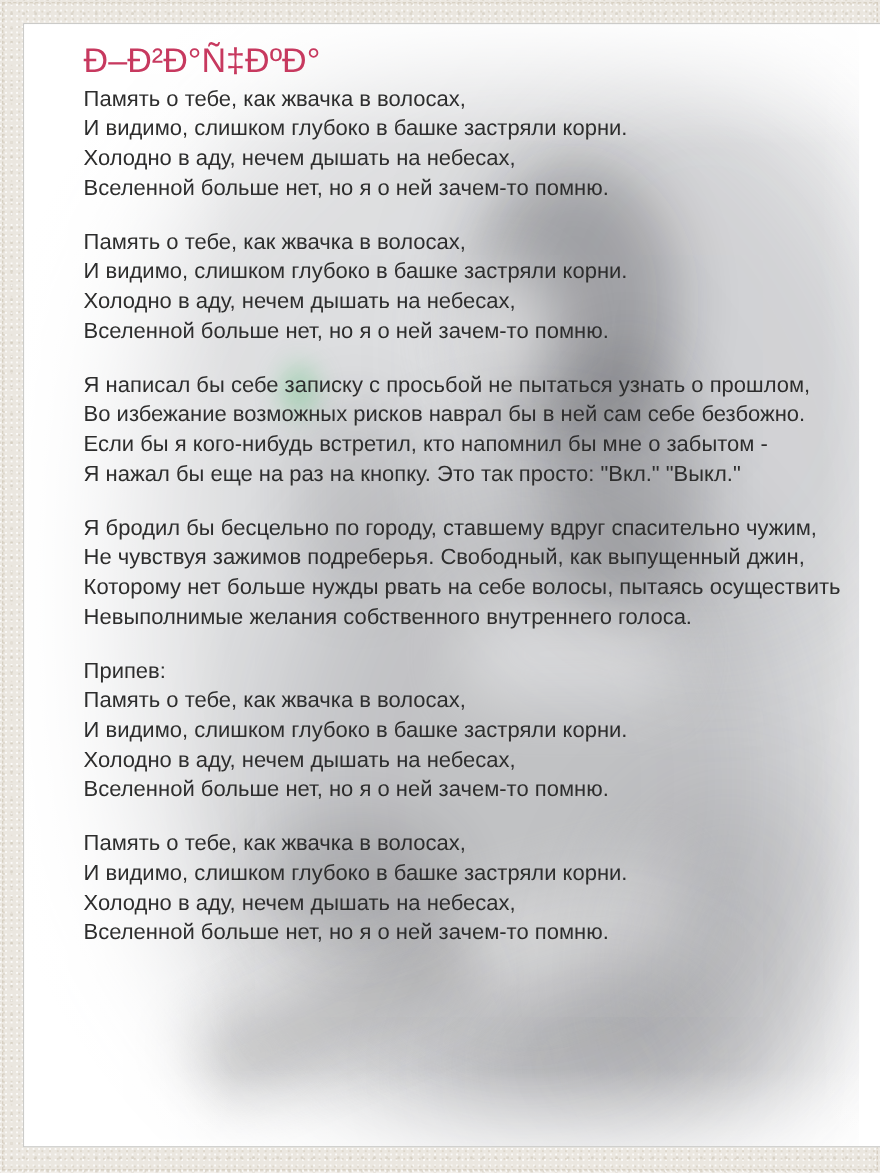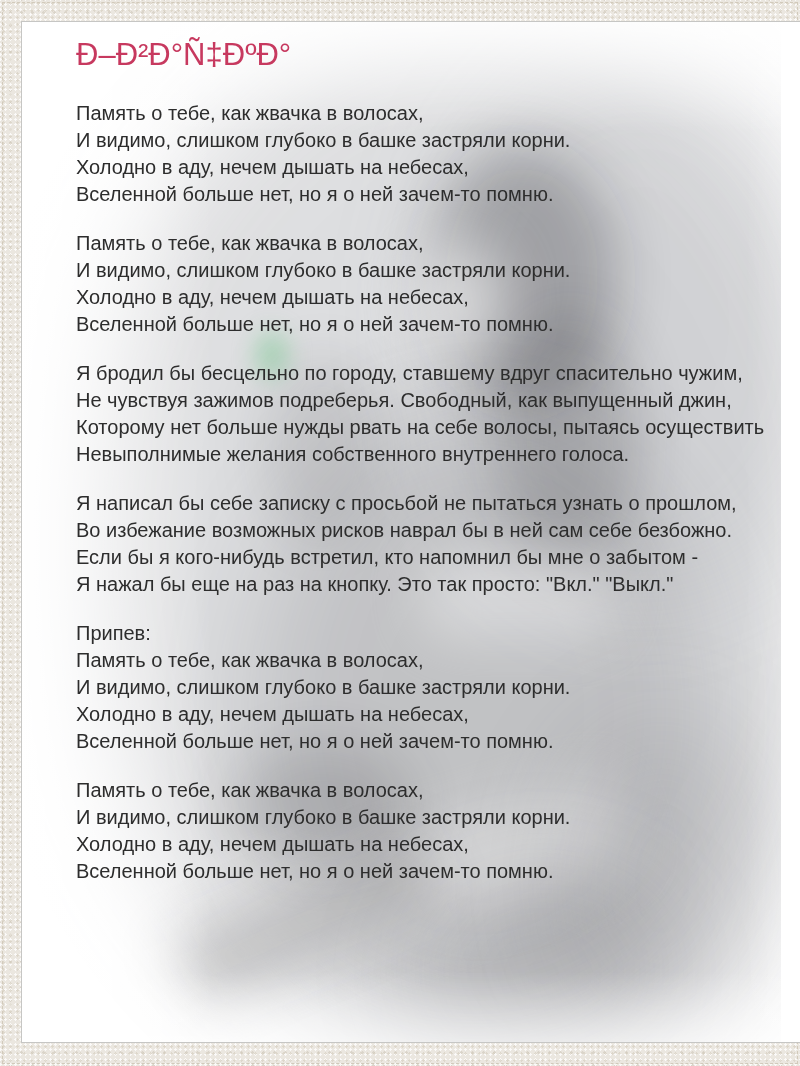--- a/index.html
+++ b/index.html
@@ -57,21 +57,21 @@
     color: #3c3c3c;
     padding-bottom: 2px;
     border-bottom: 1px dashed #a0b0bd;
   }
   .artist-line a {
     color: #62aeae;
     text-decoration: none;
     cursor: pointer;
   }
   .lyrics {
-    margin-top: 28px;
+    margin-top: 5px;
     font-size: 20px;
     line-height: 27px;
     color: #2d2d2d;
   }
   .lyrics p {
     margin: 0 0 22px 0;
     white-space: pre-line;
   }
   .lyrics p:last-child { margin-bottom: 0; }
 </style>
@@ -128,28 +128,28 @@
 
     <div class="lyrics">
       <p>Память о тебе, как жвачка в волосах,
 И видимо, слишком глубоко в башке застряли корни.
 Холодно в аду, нечем дышать на небесах,
 Вселенной больше нет, но я о ней зачем-то помню.</p>
       <p>Память о тебе, как жвачка в волосах,
 И видимо, слишком глубоко в башке застряли корни.
 Холодно в аду, нечем дышать на небесах,
 Вселенной больше нет, но я о ней зачем-то помню.</p>
+      <p>Я написал бы себе записку с просьбой не пытаться узнать о прошлом,
+Во избежание возможных рисков наврал бы в ней сам себе безбожно.
+Если бы я кого-нибудь встретил, кто напомнил бы мне о забытом -
+Я нажал бы еще на раз на кнопку. Это так просто: "Вкл." "Выкл."</p>
       <p>Я бродил бы бесцельно по городу, ставшему вдруг спасительно чужим,
 Не чувствуя зажимов подреберья. Свободный, как выпущенный джин,
 Которому нет больше нужды рвать на себе волосы, пытаясь осуществить
 Невыполнимые желания собственного внутреннего голоса.</p>
-      <p>Я написал бы себе записку с просьбой не пытаться узнать о прошлом,
-Во избежание возможных рисков наврал бы в ней сам себе безбожно.
-Если бы я кого-нибудь встретил, кто напомнил бы мне о забытом -
-Я нажал бы еще на раз на кнопку. Это так просто: "Вкл." "Выкл."</p>
       <p>Припев:
 Память о тебе, как жвачка в волосах,
 И видимо, слишком глубоко в башке застряли корни.
 Холодно в аду, нечем дышать на небесах,
 Вселенной больше нет, но я о ней зачем-то помню.</p>
       <p>Память о тебе, как жвачка в волосах,
 И видимо, слишком глубоко в башке застряли корни.
 Холодно в аду, нечем дышать на небесах,
 Вселенной больше нет, но я о ней зачем-то помню.</p>
     </div>

